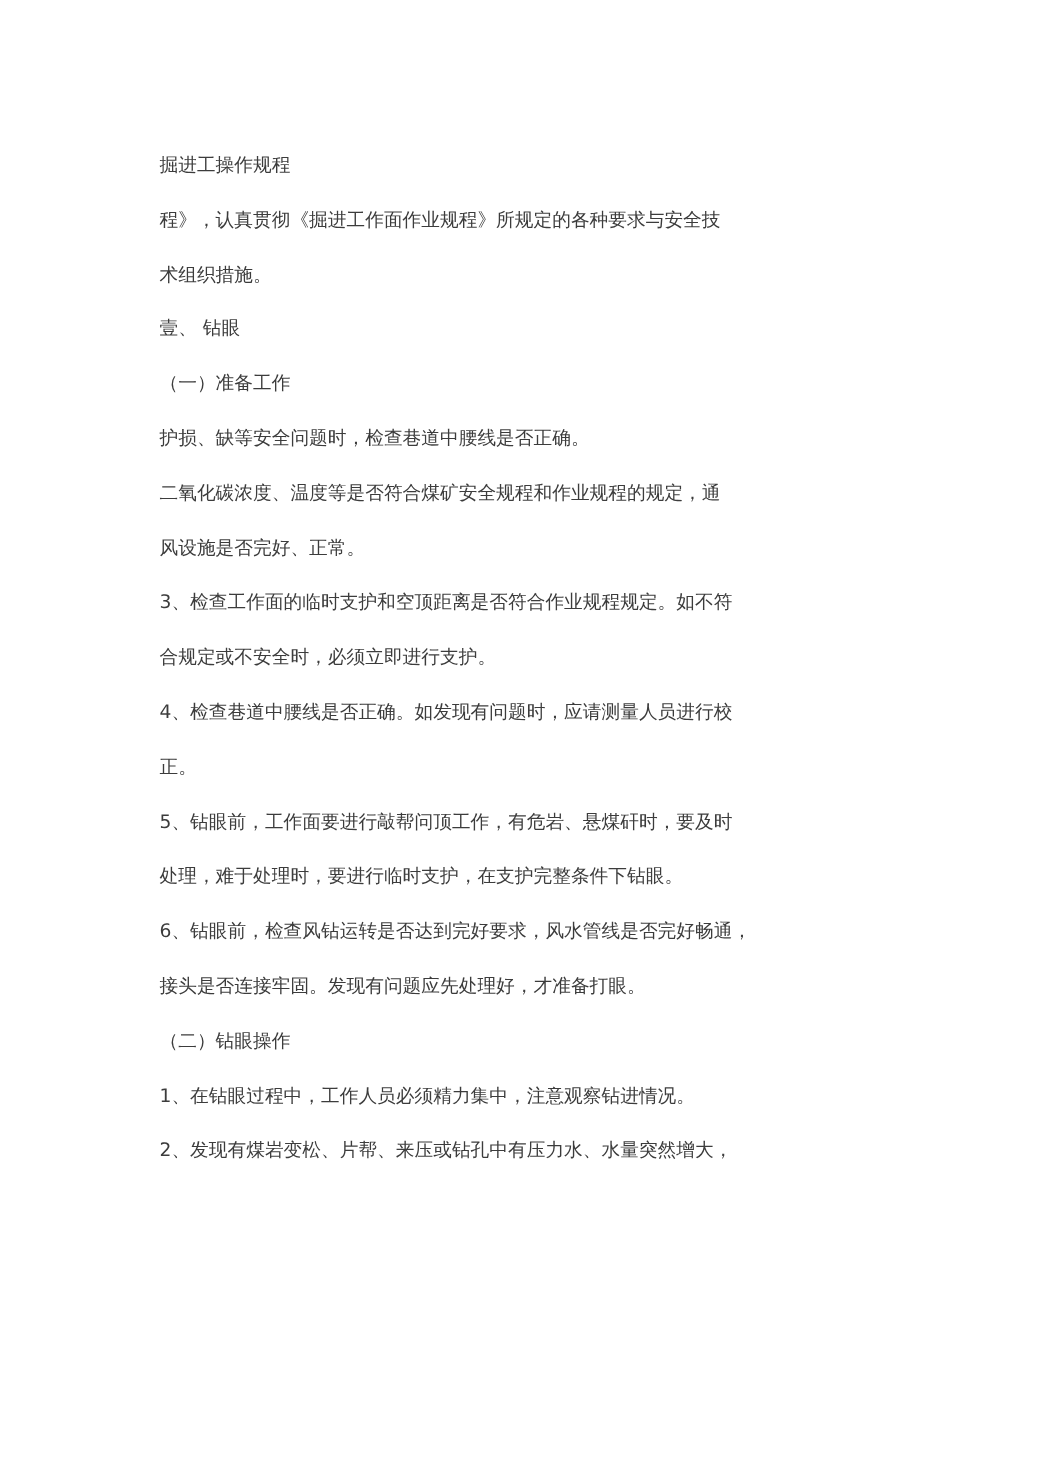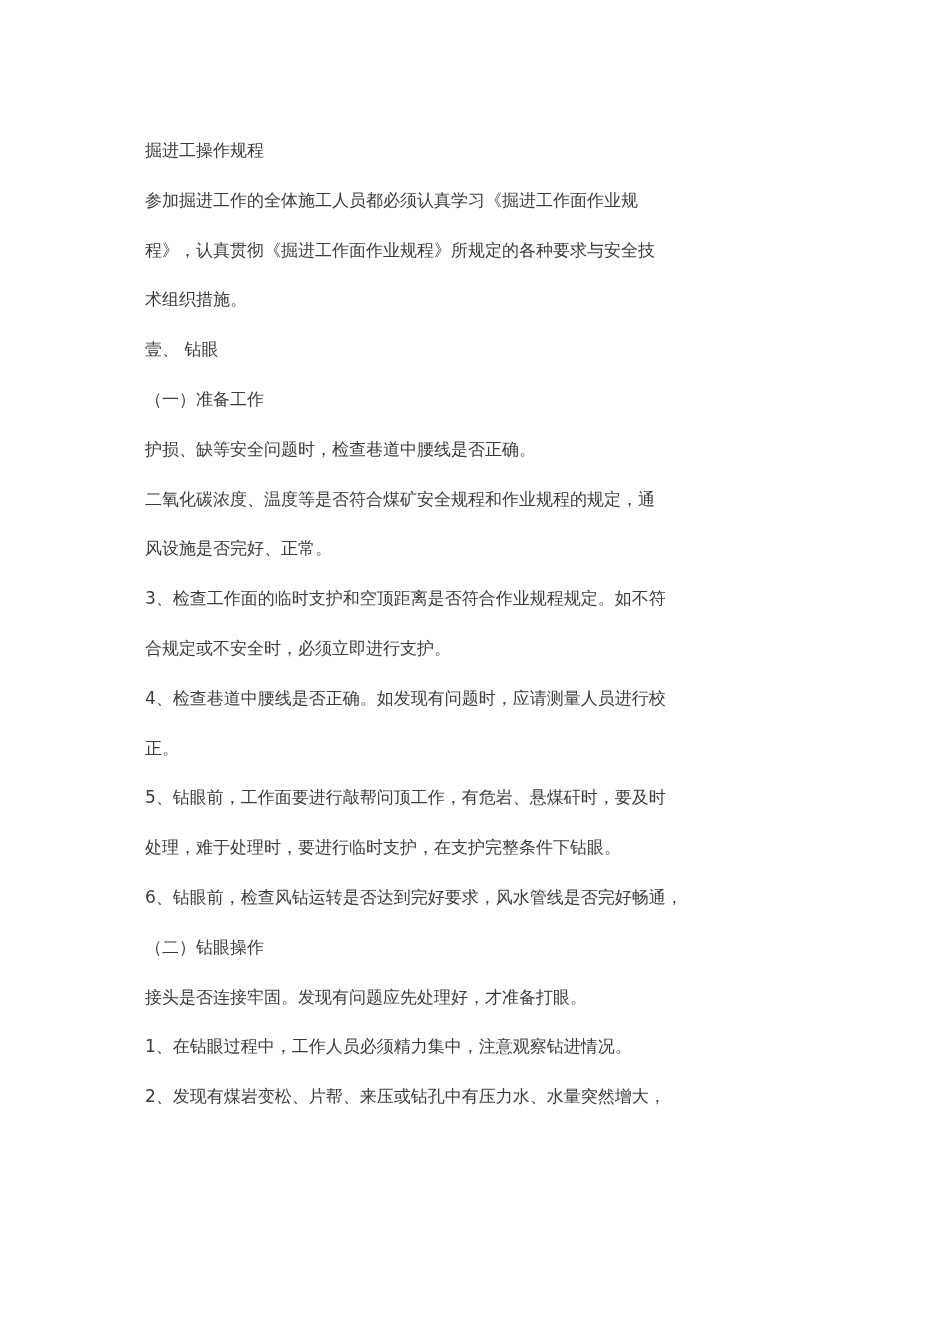--- a/index.html
+++ b/index.html
@@ -27,32 +27,31 @@
       font-size: 17px;
       white-space: nowrap;
       letter-spacing: 0px;
     }
   </style>
 </head>
 <body>
 
 <div class="page">
   <div class="line">掘进工操作规程</div>
-  <div class="line">参加掘进工作的全体施工人员都必须认真学习《掘进工作面作业规</div>
   <div class="line">程》，认真贯彻《掘进工作面作业规程》所规定的各种要求与安全技</div>
   <div class="line">术组织措施。</div>
   <div class="line">壹、 钻眼</div>
   <div class="line">（一）准备工作</div>
   <div class="line">护损、缺等安全问题时，检查巷道中腰线是否正确。</div>
   <div class="line">二氧化碳浓度、温度等是否符合煤矿安全规程和作业规程的规定，通</div>
   <div class="line">风设施是否完好、正常。</div>
   <div class="line">3、检查工作面的临时支护和空顶距离是否符合作业规程规定。如不符</div>
   <div class="line">合规定或不安全时，必须立即进行支护。</div>
   <div class="line">4、检查巷道中腰线是否正确。如发现有问题时，应请测量人员进行校</div>
   <div class="line">正。</div>
   <div class="line">5、钻眼前，工作面要进行敲帮问顶工作，有危岩、悬煤矸时，要及时</div>
   <div class="line">处理，难于处理时，要进行临时支护，在支护完整条件下钻眼。</div>
   <div class="line">6、钻眼前，检查风钻运转是否达到完好要求，风水管线是否完好畅通，</div>
+  <div class="line">接头是否连接牢固。发现有问题应先处理好，才准备打眼。</div>
   <div class="line">（二）钻眼操作</div>
-  <div class="line">接头是否连接牢固。发现有问题应先处理好，才准备打眼。</div>
   <div class="line">1、在钻眼过程中，工作人员必须精力集中，注意观察钻进情况。</div>
   <div class="line">2、发现有煤岩变松、片帮、来压或钻孔中有压力水、水量突然增大，</div>
 </div>
 
 </body></html>

